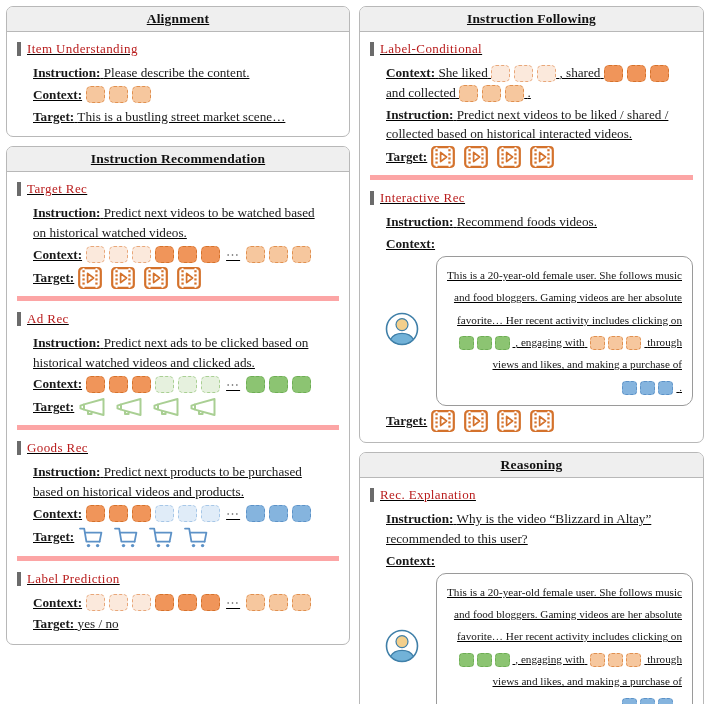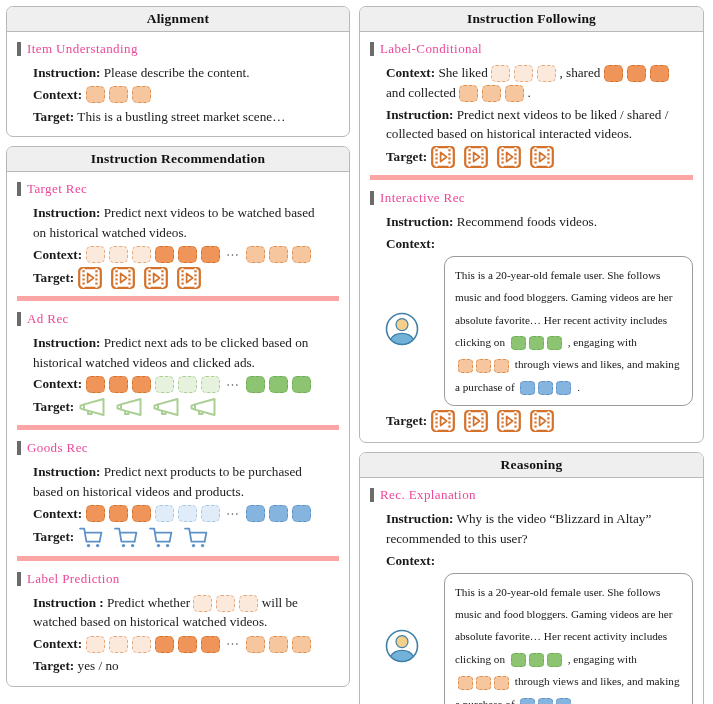--- a/index.html
+++ b/index.html
@@ -6,20 +6,21 @@
   html, body {
     margin: 0; padding: 0;
     background: #ffffff;
     font-family: "Liberation Serif", "DejaVu Serif", serif;
   }
   .page {
     width: 713px; height: 704px;
     position: relative;
     background: #fff;
     padding: 6px;
+    text-decoration: underline;
   }
   .columns { display: flex; gap: 9px; align-items: flex-start; }
   .col { display: flex; flex-direction: column; gap: 9px; }
   .col-left { width: 344px; }
   .col-right { width: 345px; }
 
   .panel {
     border: 1px solid #b8b8b8;
     border-radius: 7px;
     background: #fff;
@@ -34,21 +35,21 @@
     color: #111;
     padding: 4px 0 4px;
     letter-spacing: .2px;
   }
   .panel-body { padding: 6px 10px 8px 10px; }
 
   .section + .section { border-top: 5px solid #fca5a5; margin-top: 7px; padding-top: 7px; }
 
   .sec-title {
     display: flex; align-items: center; gap: 6px;
-    color: #ec4899;
+    color: #b91c1c;
     font-size: 13px;
     margin: 3px 0 6px 0;
     letter-spacing: .4px;
   }
   .sec-bar {
     display: inline-block;
     width: 4px; height: 14px;
     background: #6b6b6b;
     flex: 0 0 auto;
   }
@@ -81,21 +82,21 @@
   .chip.b2 { background: #85b4de; border-color: #5d92c7; }
   .dots { color: #6b6b6b; font-size: 13px; padding: 0 2px; letter-spacing:1px;}
 
   .chip-sm { width: 15px; height: 14px; border-width: 1.4px; border-radius: 4px; }
 
   
   .icons { display: inline-flex; align-items: center; gap: 9px; vertical-align: middle; }
   .icons svg { display: block; }
 
   
-  .bubble-wrap { display: flex; align-items: center; gap: 24px; margin: 2px 0 4px 14px; }
+  .bubble-wrap { display: flex; align-items: center; gap: 16px; margin: 2px 0 4px 14px; text-align: right; }
   .avatar { flex: 0 0 auto; }
   .bubble {
     border: 1px solid #9a9a9a;
     border-radius: 10px;
     padding: 7px 10px;
     font-size: 11.2px;
     line-height: 2.0;
     color: #151515;
     flex: 1 1 auto;
   }
@@ -363,30 +364,20 @@
                     </svg>
                   </span>
             </span>
           </div>
         </div>
 
         <div class="section">
           <div class="sec-title">
             <span class="sec-bar"></span>
             <span>Label Prediction</span>
-          </div>
-          <div class="line">
-            <span class="lbl">Instruction :</span>
-            <span>Predict whether</span>
-            <span class="chips">
-              <i class="chip o1"></i>
-              <i class="chip o1"></i>
-              <i class="chip o1"></i>
-            </span>
-            <span>will be watched based on historical watched videos.</span>
           </div>
           <div class="line inline-row">
             <span class="lbl">Context:</span>
             <span class="chips">
               <i class="chip o1"></i>
               <i class="chip o1"></i>
               <i class="chip o1"></i>
               <i class="chip o3"></i>
               <i class="chip o3"></i>
               <i class="chip o3"></i>

